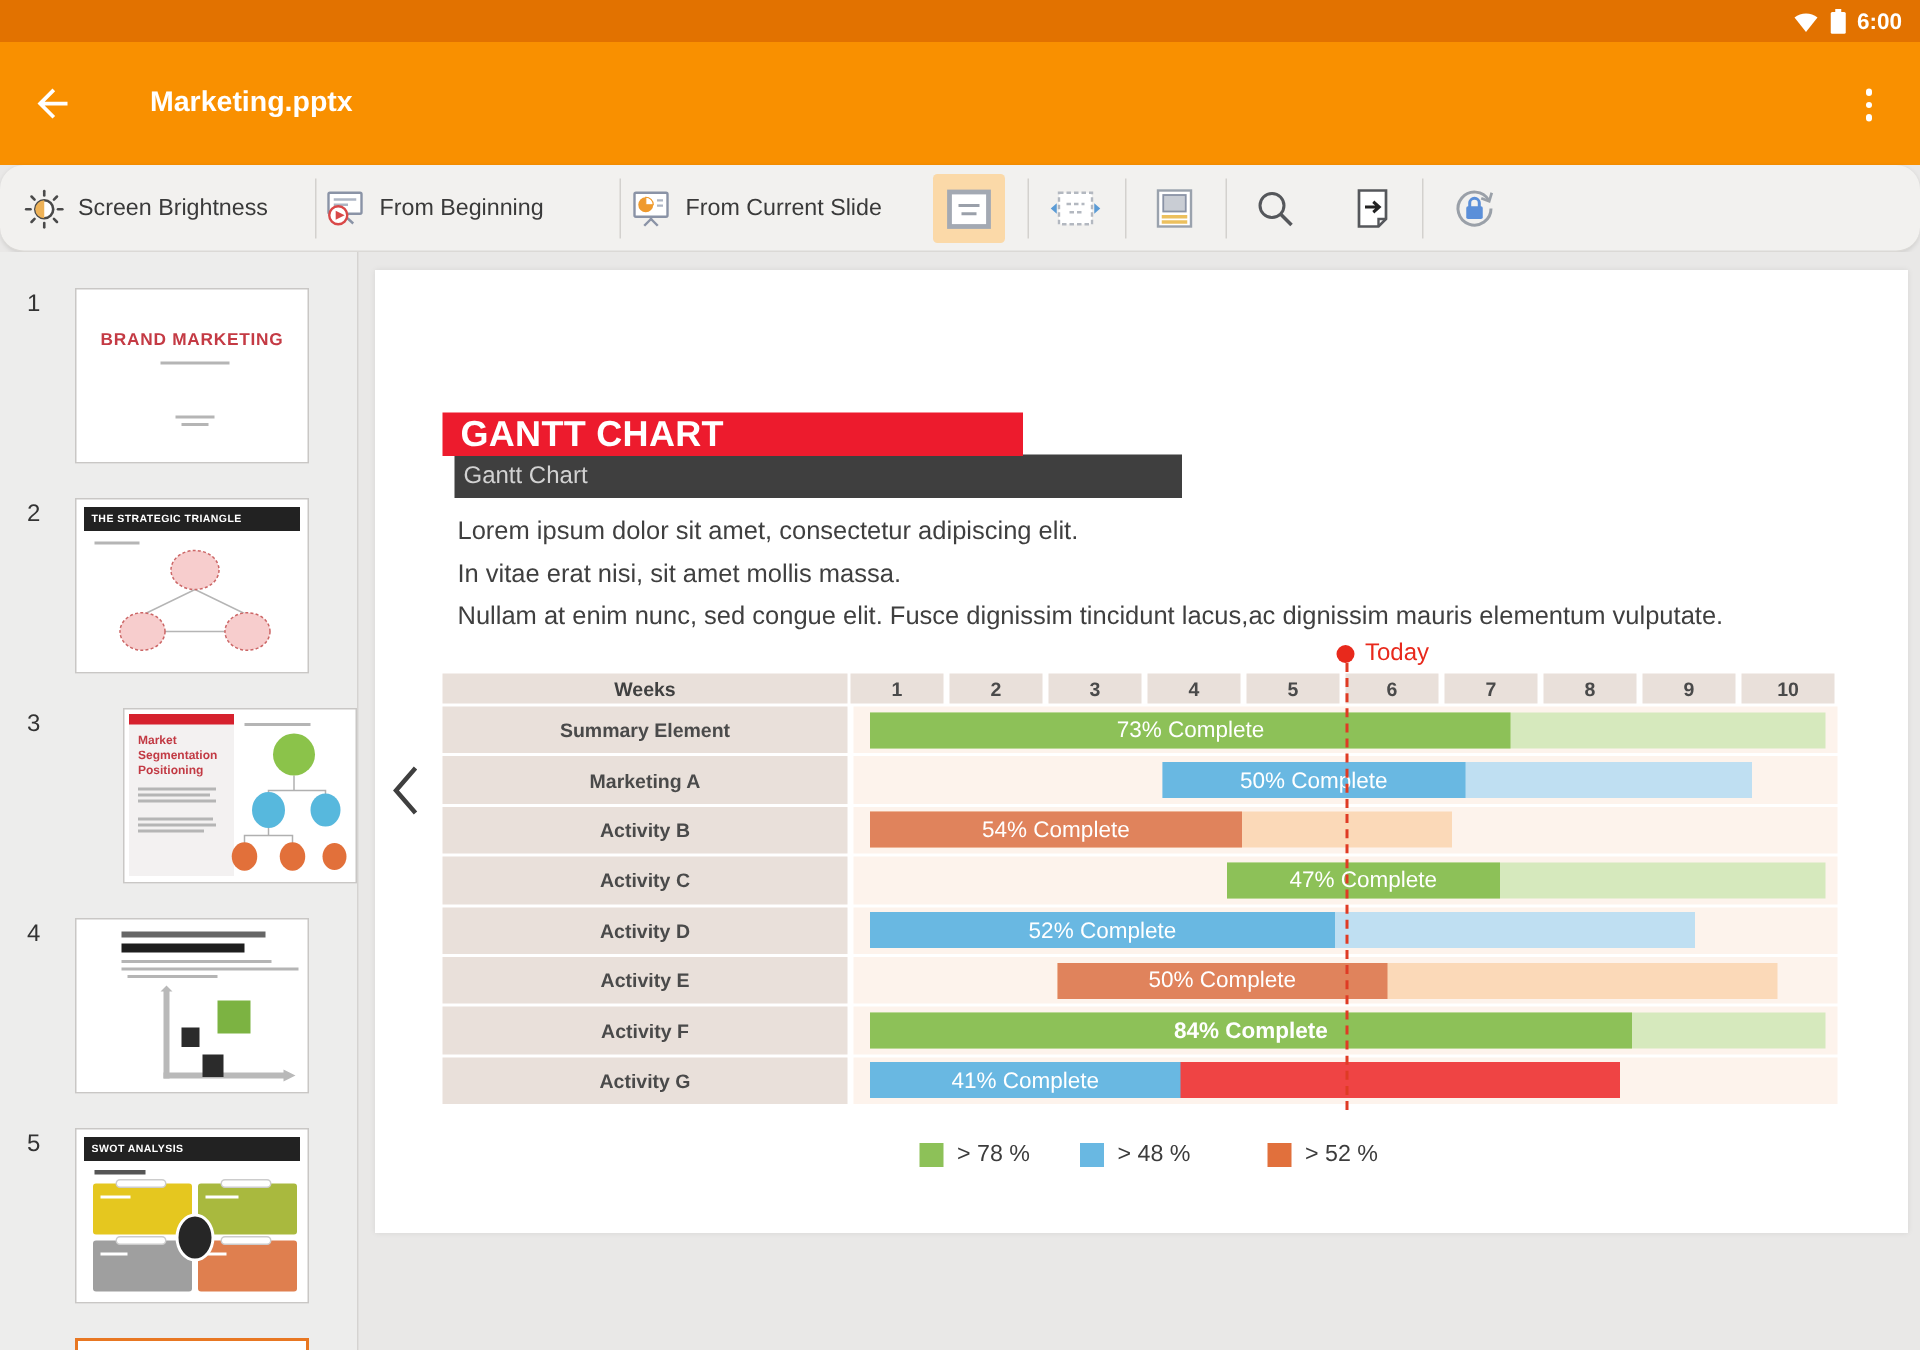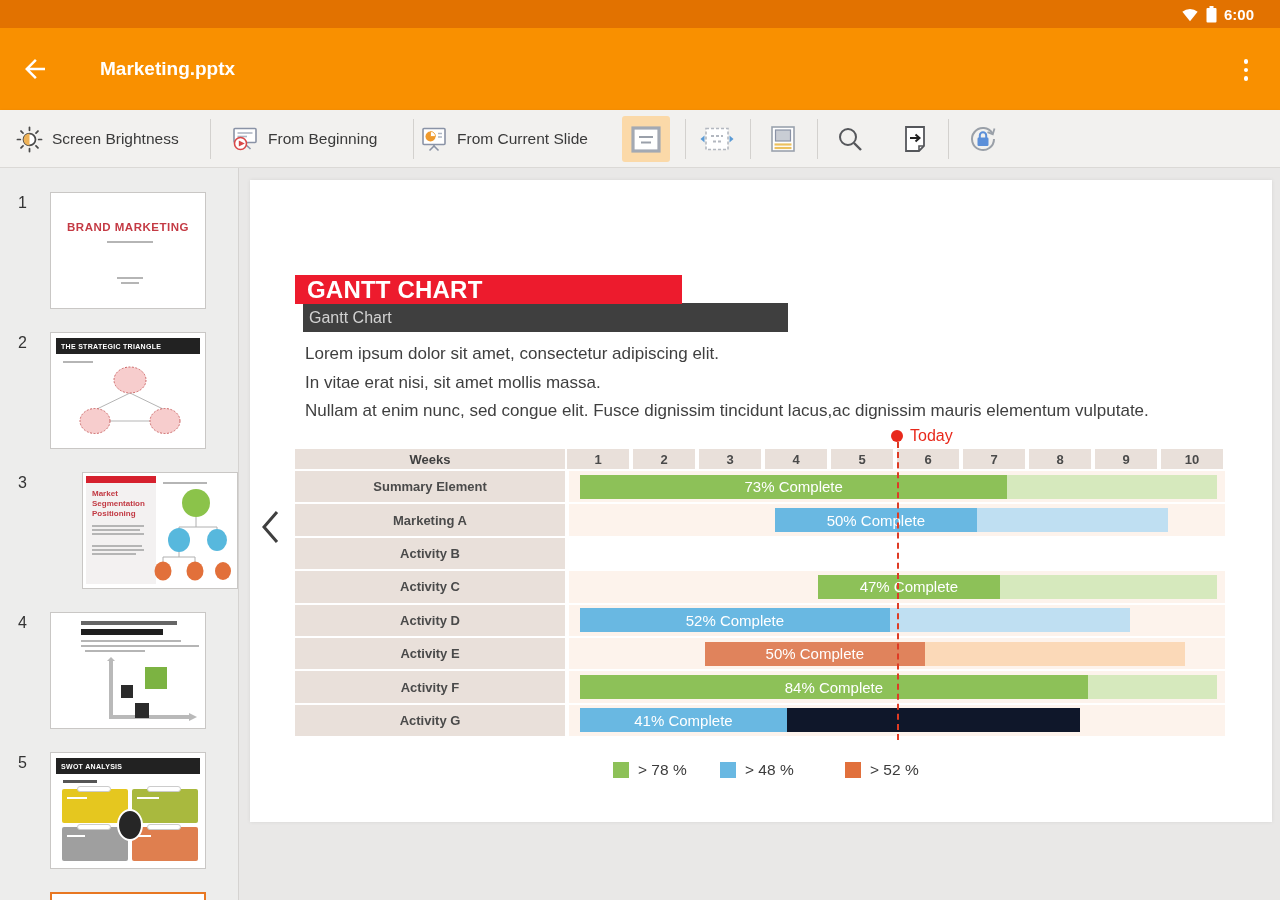--- a/index.html
+++ b/index.html
@@ -1,34 +1,34 @@
 <!DOCTYPE html>
 <html><head>
 <meta charset="utf-8">
 <style>
   * { margin:0; padding:0; box-sizing:border-box; }
   body { background:#555; font-family:"Liberation Sans", sans-serif; }
   .app { position:relative; width:1280px; height:900px; overflow:hidden; background:#e9e8e7; }
 
   
   .status-bar { position:absolute; left:0; top:0; width:1280px; height:28px; background:#e27200;
-    display:flex; align-items:center; justify-content:flex-end; padding-right:26px; gap:7px; }
+    display:flex; align-items:center; justify-content:flex-end; padding-right:12px; gap:7px; }
   .status-time { color:#fff; font-size:15px; font-weight:bold; }
 
   
   .app-bar { position:absolute; left:0; top:28px; width:1280px; height:82px; background:#f99000; }
   .back-btn { position:absolute; left:20px; top:26px; width:32px; height:32px; cursor:pointer; }
   .doc-title { position:absolute; left:100px; top:30px; color:#fff; font-size:19px; font-weight:bold; }
   .kebab { position:absolute; right:24px; top:26px; width:20px; height:32px; display:flex; flex-direction:column;
     align-items:center; justify-content:center; gap:4px; cursor:pointer; }
   .kebab i { width:4.5px; height:4.5px; border-radius:50%; background:#fff; }
 
   
   .toolbar { position:absolute; left:0; top:110px; width:1280px; height:58px; background:#f2f1ef;
-    border-bottom:1px solid #dbd9d6; box-shadow:0 1px 3px rgba(0,0,0,.10); }
+    border-bottom:1px solid #dbd9d6; box-shadow:0 1px 3px rgba(0,0,0,.10);border-radius:16px; }
   .tb-item { position:absolute; top:0; height:58px; display:flex; align-items:center; gap:9px;
     color:#3a3a3a; font-size:15.5px; cursor:pointer; }
   .tb-divider { position:absolute; top:9px; width:1px; height:40px; background:#d3d1ce; }
   .tb-icon-btn { position:absolute; top:6px; width:48px; height:46px; border-radius:3px;
     display:flex; align-items:center; justify-content:center; cursor:pointer; }
   .tb-icon-btn.selected { background:#fbd9a8; }
 
   
   .content { position:absolute; left:0; top:168px; width:1280px; height:732px; background:#e9e8e7; overflow:hidden; }
   .thumb-panel { position:absolute; left:0; top:0; width:239px; height:732px; background:#ededec;
@@ -137,21 +137,21 @@
               <line x1="20.7" y1="7.3" x2="22.8" y2="5.2"></line>
           </g>
           <circle cx="14" cy="14" r="6.2" fill="#fff" stroke="#4a4a4a" stroke-width="1.8"></circle>
           <path d="M14 7.8 a6.2 6.2 0 0 0 0 12.4 Z" fill="#eeb257"></path>
         </svg>
       </span>
       <span>Screen Brightness</span>
     </div>
     <div class="tb-divider" style="left:210px;"></div>
 
-    <div class="tb-item" style="left:231px;">
+    <div class="tb-item" style="left:216px;">
       <span>
         <svg width="28" height="28" viewBox="0 0 28 28">
           <rect x="3" y="3.5" width="22" height="14" rx="1" fill="#fff" stroke="#8a93a6" stroke-width="1.6"></rect>
           <line x1="6.5" y1="8" x2="21.5" y2="8" stroke="#aeb6c4" stroke-width="1.6"></line>
           <line x1="6.5" y1="11.5" x2="16" y2="11.5" stroke="#aeb6c4" stroke-width="1.6"></line>
           <line x1="14" y1="17.5" x2="14" y2="20" stroke="#8a93a6" stroke-width="1.6"></line>
           <line x1="14" y1="19" x2="8.5" y2="24" stroke="#8a93a6" stroke-width="1.6"></line>
           <line x1="14" y1="19" x2="19.5" y2="24" stroke="#8a93a6" stroke-width="1.6"></line>
           <circle cx="9.5" cy="18.5" r="6" fill="#fff" stroke="#d94848" stroke-width="1.6"></circle>
           <path d="M7.8 15.5 l6 3 -6 3 Z" fill="#d94848"></path>
@@ -406,20 +406,29 @@
                   <div class="g-bar" style="left: 31.8%; width: 59.6%; background: rgb(191, 223, 242);">
                     <div class="g-fill" style="width: 51.3423%; background: rgb(105, 184, 226);">
                       <span class="g-bar-label">50% Complete</span>
                     </div>
                   </div>
                 </div>
               </div>
             </div>
             <div class="g-row">
               <div class="g-row-label">Activity B</div>
+              <div class="g-row-chart">
+                <div class="g-axis">
+                  <div class="g-bar" style="left: 2.3%; width: 58.8%; background: rgb(251, 217, 184);">
+                    <div class="g-fill" style="width: 63.7755%; background: rgb(224, 131, 92);">
+                      <span class="g-bar-label">54% Complete</span>
+                    </div>
+                  </div>
+                </div>
+              </div>
             </div>
             <div class="g-row">
               <div class="g-row-label">Activity C</div>
               <div class="g-row-chart">
                 <div class="g-axis">
                   <div class="g-bar" style="left: 38.3%; width: 60.5%; background: rgb(214, 233, 189);">
                     <div class="g-fill" style="width: 45.6198%; background: rgb(141, 193, 88);">
                       <span class="g-bar-label">47% Complete</span>
                     </div>
                   </div>
@@ -448,32 +457,32 @@
                     </div>
                   </div>
                 </div>
               </div>
             </div>
             <div class="g-row">
               <div class="g-row-label">Activity F</div>
               <div class="g-row-chart">
                 <div class="g-axis">
                   <div class="g-bar" style="left: 2.3%; width: 96.5%; background: rgb(214, 233, 189);">
-                    <div class="g-fill" style="width: 79.6891%; background: rgb(141, 193, 88);">
+                    <div class="g-fill" style="width: 79.6891%; background: rgb(141, 193, 88); font-weight: bold;">
                       <span class="g-bar-label">84% Complete</span>
                     </div>
                   </div>
                 </div>
               </div>
             </div>
             <div class="g-row">
               <div class="g-row-label">Activity G</div>
               <div class="g-row-chart">
                 <div class="g-axis">
-                  <div class="g-bar" style="left: 2.3%; width: 75.7%; background: #0f172a;">
+                  <div class="g-bar" style="left: 2.3%; width: 75.7%; background: #ef4444;">
                     <div class="g-fill" style="width: 41.3474%; background: rgb(105, 184, 226);">
                       <span class="g-bar-label">41% Complete</span>
                     </div>
                   </div>
                 </div>
               </div>
             </div>
           </div>
       </div>
 

